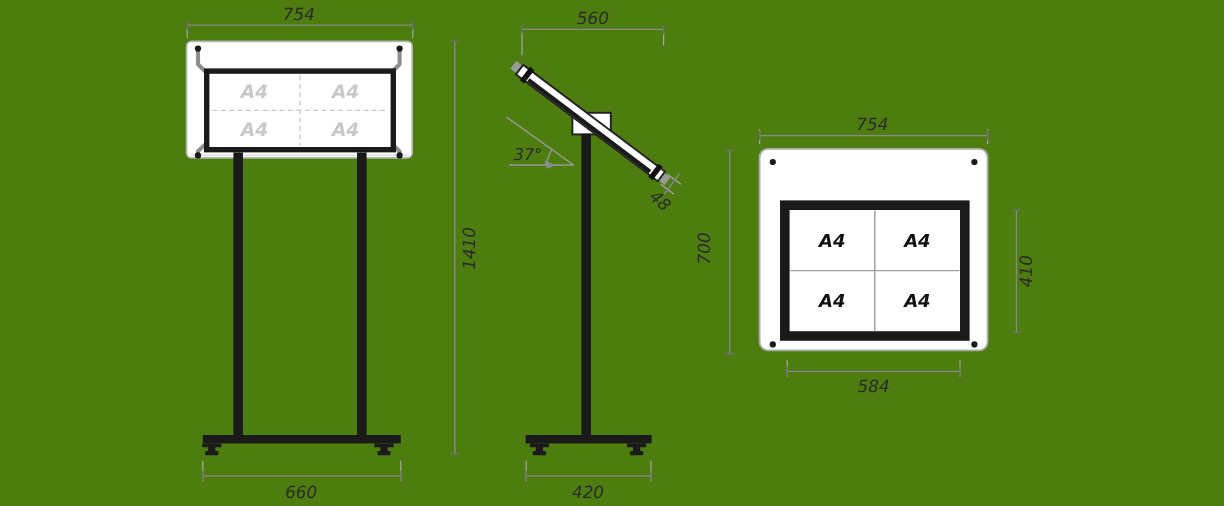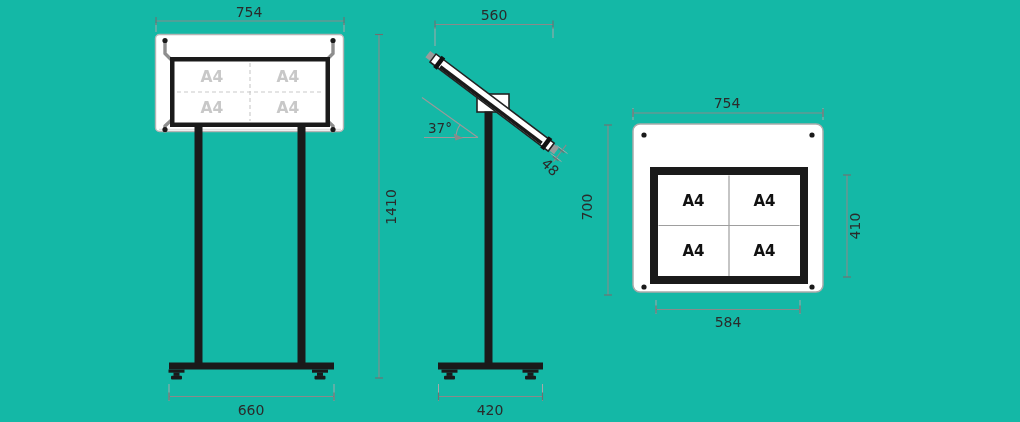--- a/index.html
+++ b/index.html
@@ -1,16 +1,16 @@
 <!DOCTYPE html>
 <html><head>
 <meta charset="utf-8">
 <style>
   html,body{margin:0;padding:0;background:#ffffff;}
-  .stage{width:1020px;height:422px;background:#14b8a6;position:relative;overflow:hidden;}
+  .stage{width:1020px;height:422px;background:#4d7c0f;position:relative;overflow:hidden;font-style:italic;}
   svg{display:block;}
   text{font-family:"DejaVu Sans","Liberation Sans",sans-serif;}
   .dim-text{font-size:14px;fill:#2b2b2b;text-anchor:middle;}
   .angle-text{font-size:13.5px;fill:#2b2b2b;text-anchor:middle;}
   .a4-ghost{font-size:15.5px;font-weight:600;fill:#c8c8c8;text-anchor:middle;}
   .a4-bold{font-size:15px;font-weight:bold;fill:#111;text-anchor:middle;}
   .dimline{stroke:#8a8a8a;stroke-width:1.1;fill:none;}
   .tick{stroke:#6f6f6f;stroke-width:1.1;}
   .ext{stroke:#a8a8a8;stroke-width:1;}
   .ink{fill:#1a1a1a;}

